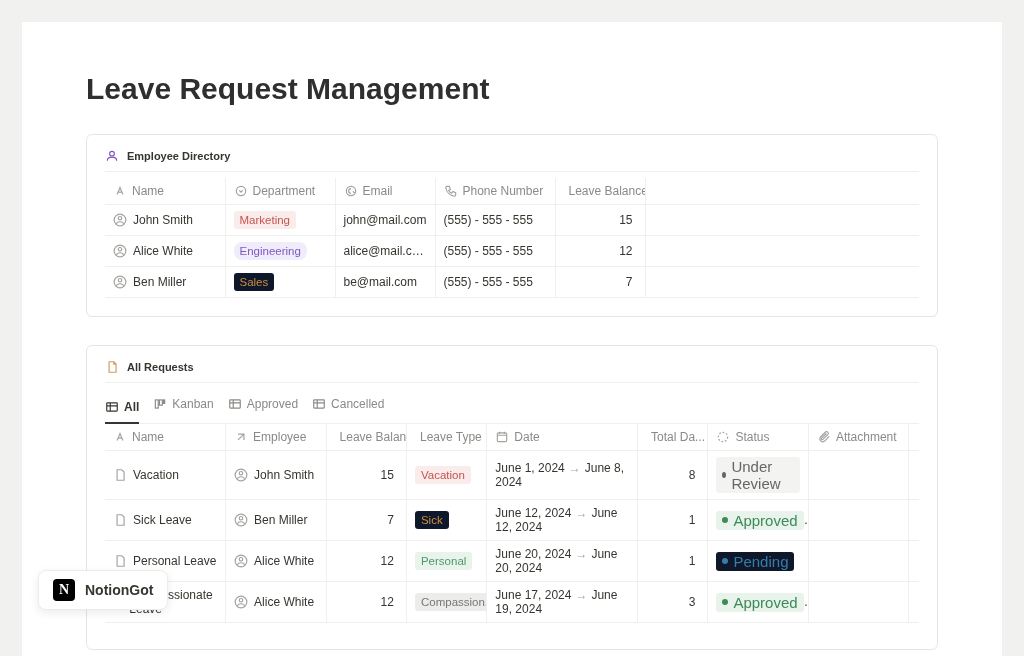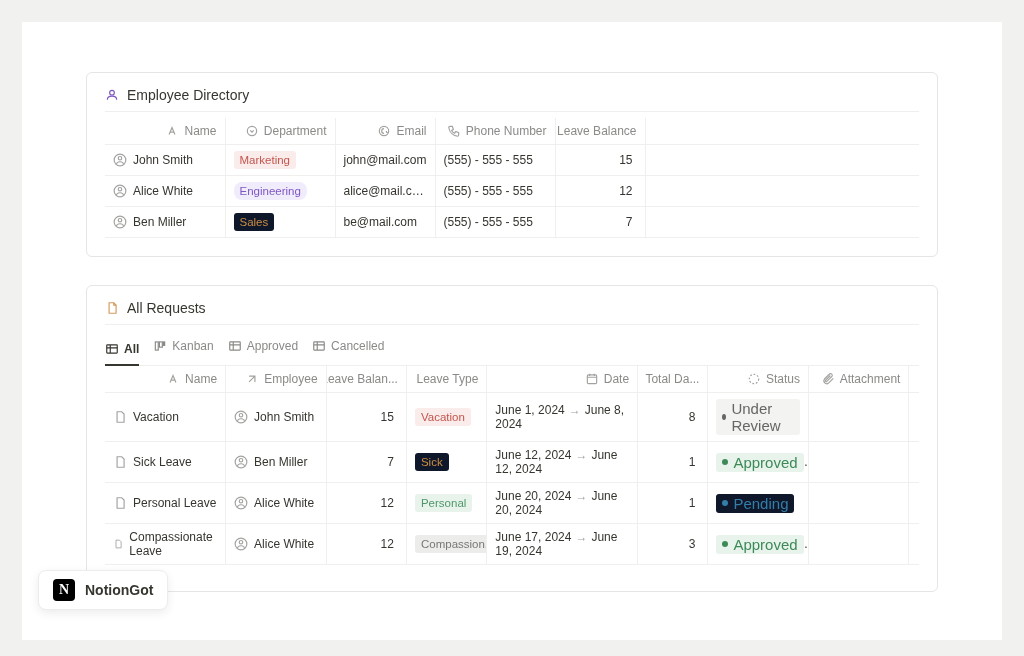--- a/index.html
+++ b/index.html
@@ -29,21 +29,21 @@
   margin-bottom: 28px;
 }
 .card-header {
   display: flex;
   align-items: center;
   gap: 8px;
   padding-bottom: 8px;
   margin-bottom: 6px;
   border-bottom: 1px solid #efefee;
 }
-.card-title { font-weight: 400; font-size: 14px; }
+.card-title { font-weight: 700; font-size: 11px; }
 .tabs-row {
   display: flex;
   gap: 14px;
   padding: 4px 0 6px 0;
   border-bottom: 1px solid #efefee;
   font-size: 12px;
   color: #8a8a87;
 }
 .tab {
   display: flex; align-items: center; gap: 5px;
@@ -69,21 +69,21 @@
 }
 .requests-table td { white-space: normal; }
 th {
   font-weight: 400;
   color: #8a8a87;
   background: #fff;
   border-top: none;
 }
 th:first-child, td:first-child { border-left: none; }
 th:last-child, td:last-child { border-right: none; }
-.th-inner { display: flex; align-items: center; gap: 5px; justify-content: flex-end; }
+.th-inner { display: flex; align-items: center; gap: 5px; }
 .num-cell { text-align: right; padding-right: 12px; }
 .name-cell { display: flex; align-items: center; gap: 6px; }
 .tag {
   display: inline-block;
   padding: 1px 6px;
   border-radius: 3px;
   font-size: 11.5px;
   line-height: 16px;
 }
 .tag-red    { background: #fbecec; color: #c4554d; }
@@ -133,20 +133,21 @@
 .req-col-date   { width: 150px; }
 .req-col-days   { width: 70px; }
 .req-col-status { width: 100px; }
 .req-col-att    { width: 100px; }
 .req-col-end    { width: 10px; }
 </style>
 </head>
 <body>
 
 <div class="page-wrap">
+  <h1 class="page-title">Leave Request Management</h1>
 
   <div class="card">
     <div class="card-header">
       <span class="icon">
         <svg viewBox="0 0 24 24" fill="none" stroke="#7e57c2" stroke-width="2">
             <circle cx="12" cy="8" r="4"></circle>
             <path d="M4 20c0-4 4-6 8-6s8 2 8 6"></path>
           </svg>
       </span>
       <span class="card-title">Employee Directory</span>

